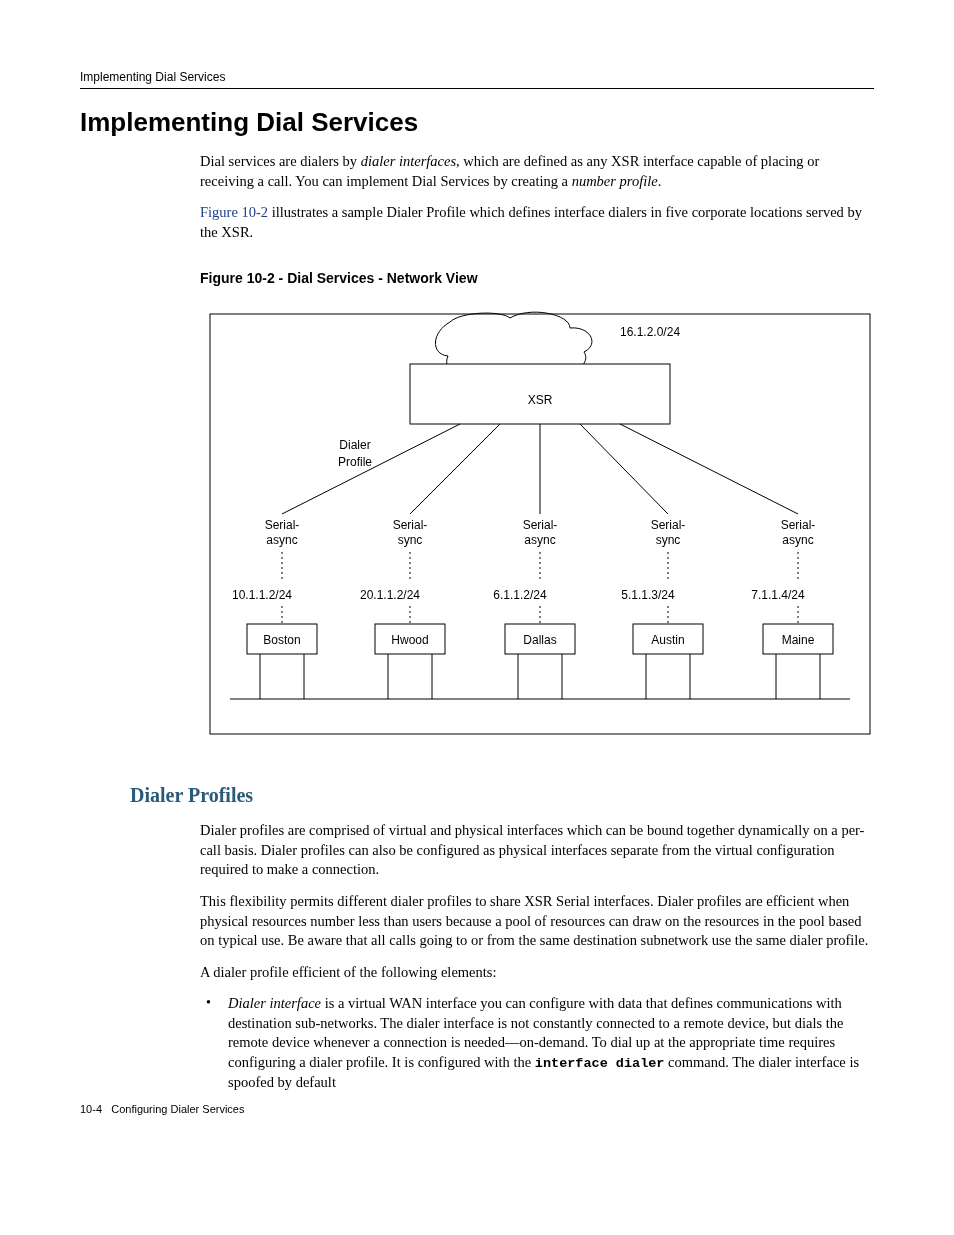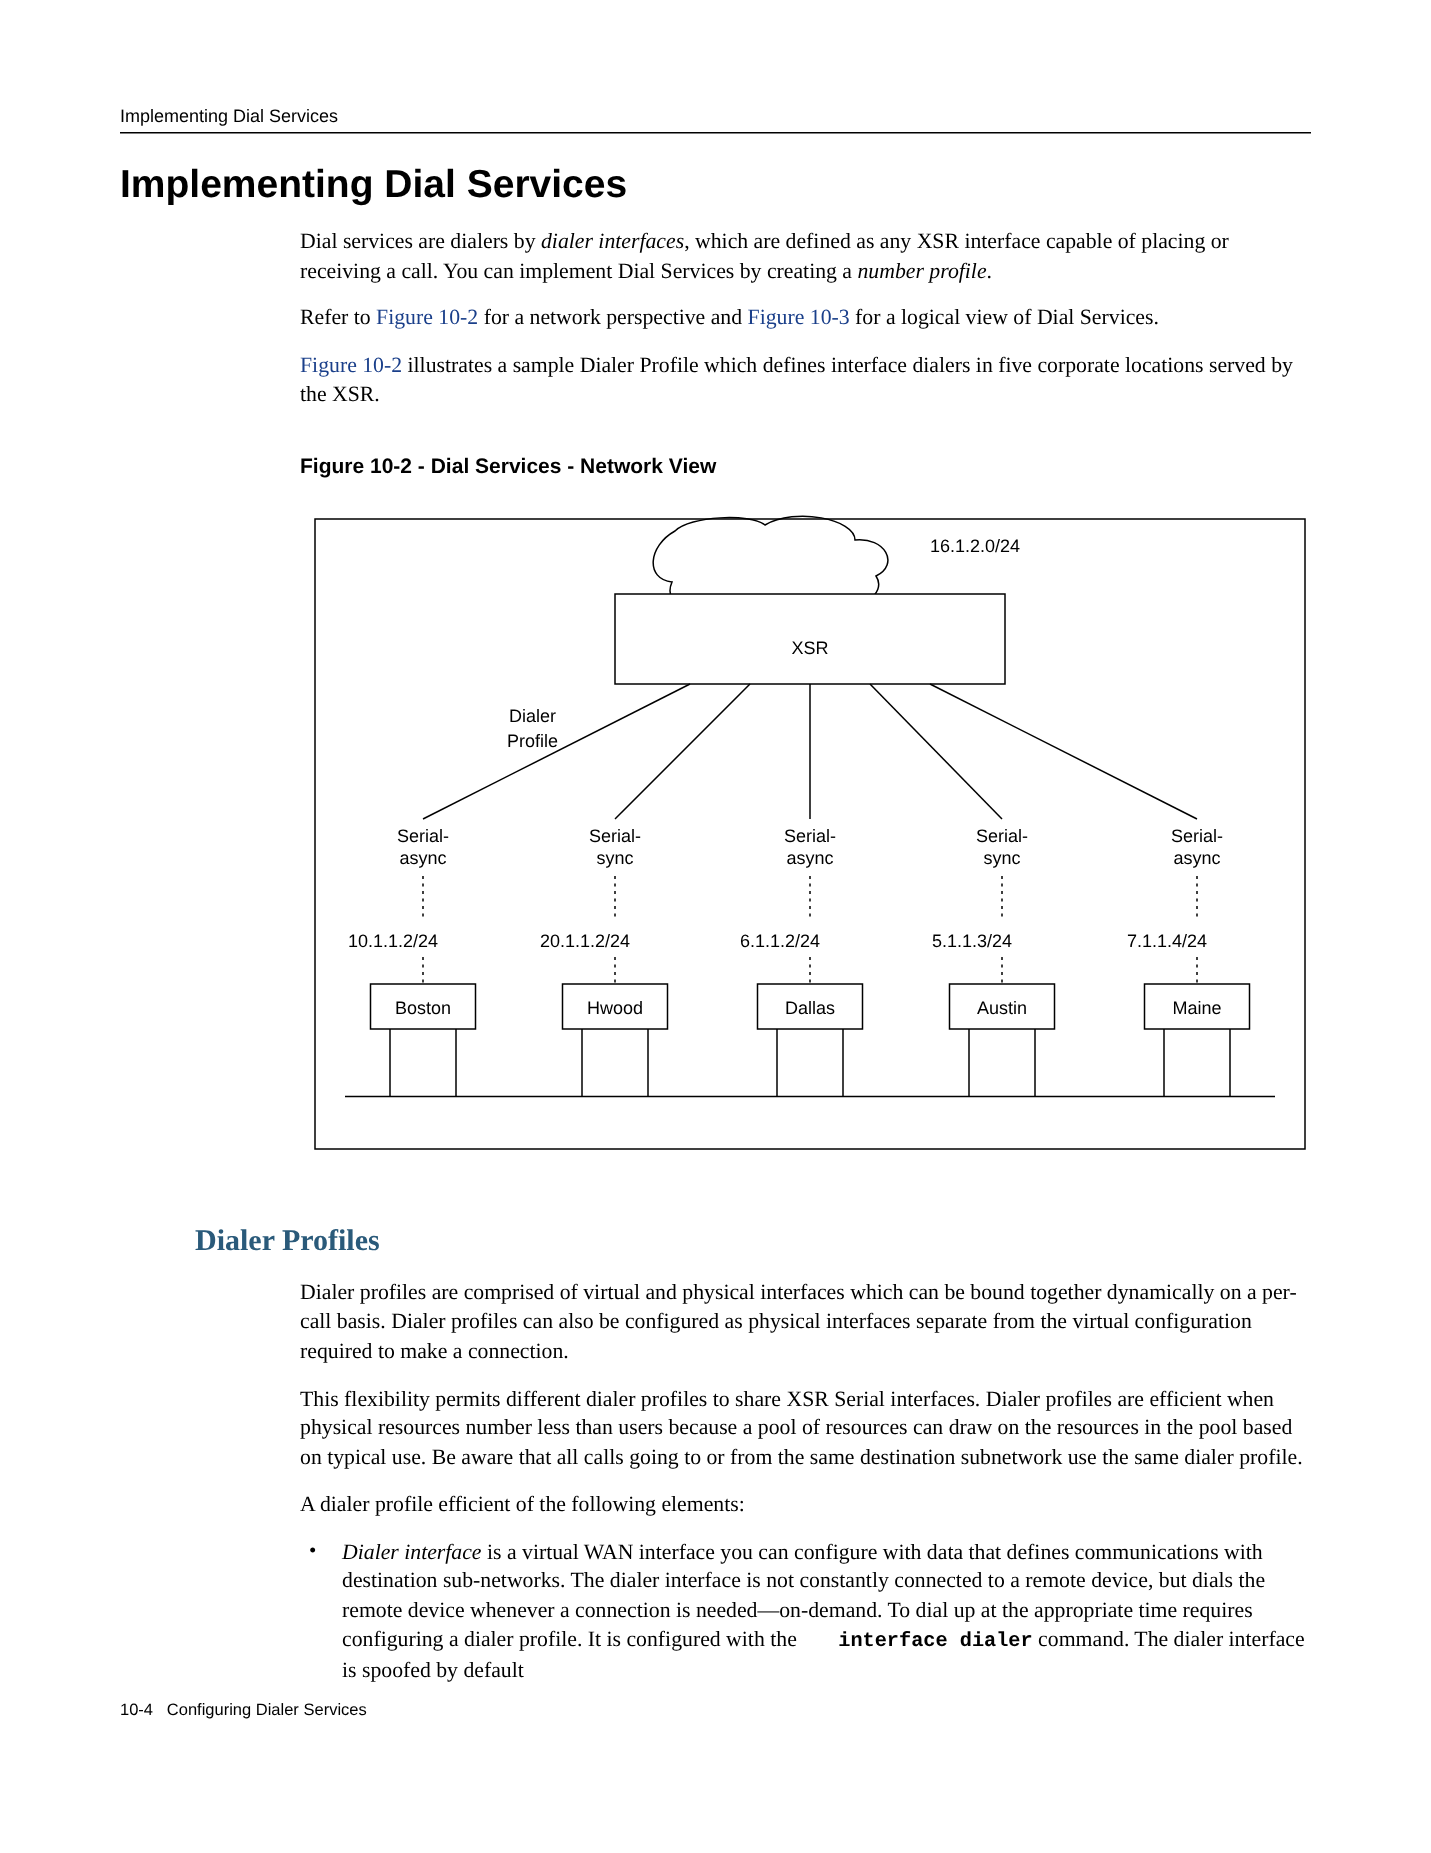--- a/index.html
+++ b/index.html
@@ -73,43 +73,39 @@
     content: "•";
     position: absolute;
     left: 6px;
     top: 0;
     font-size: 14px;
   }
   code.cmd {
     font-family: "Courier New", monospace;
     font-weight: bold;
     font-size: 13.5px;
-    margin-left: 24px;
   }
   .footer {
     font-family: Arial, Helvetica, sans-serif;
     font-size: 11px;
   }
 </style>
 </head>
 <body>
 
 <div class="running-head">Implementing Dial Services</div>
 
 <h1>Implementing Dial Services</h1>
 
 <div class="content">
 
   <p>
     <span>Dial services are dialers by </span><span class="italic">dialer interfaces</span><span>, which are defined as any XSR interface capable of placing or receiving a call. You can implement Dial Services by creating a </span><span class="italic">number profile</span><span>.</span>
   </p>
 
-  <p>
-    <span>Refer to </span><span class="xref">Figure 10-2</span><span> for a network perspective and </span><span class="xref">Figure 10-3</span><span> for a logical view of Dial Services.</span>
-  </p>
 
   <p>
     <span class="xref">Figure 10-2</span><span> illustrates a sample Dialer Profile which defines interface dialers in five corporate locations served by the XSR.</span>
   </p>
 
   <div class="fig-title">Figure 10-2    - Dial Services - Network View</div>
 
   <svg class="diagram" width="680" height="440" viewBox="0 0 680 440">
 
     <rect x="10" y="10" width="660" height="420" fill="none" stroke="#000" stroke-width="1"></rect>

